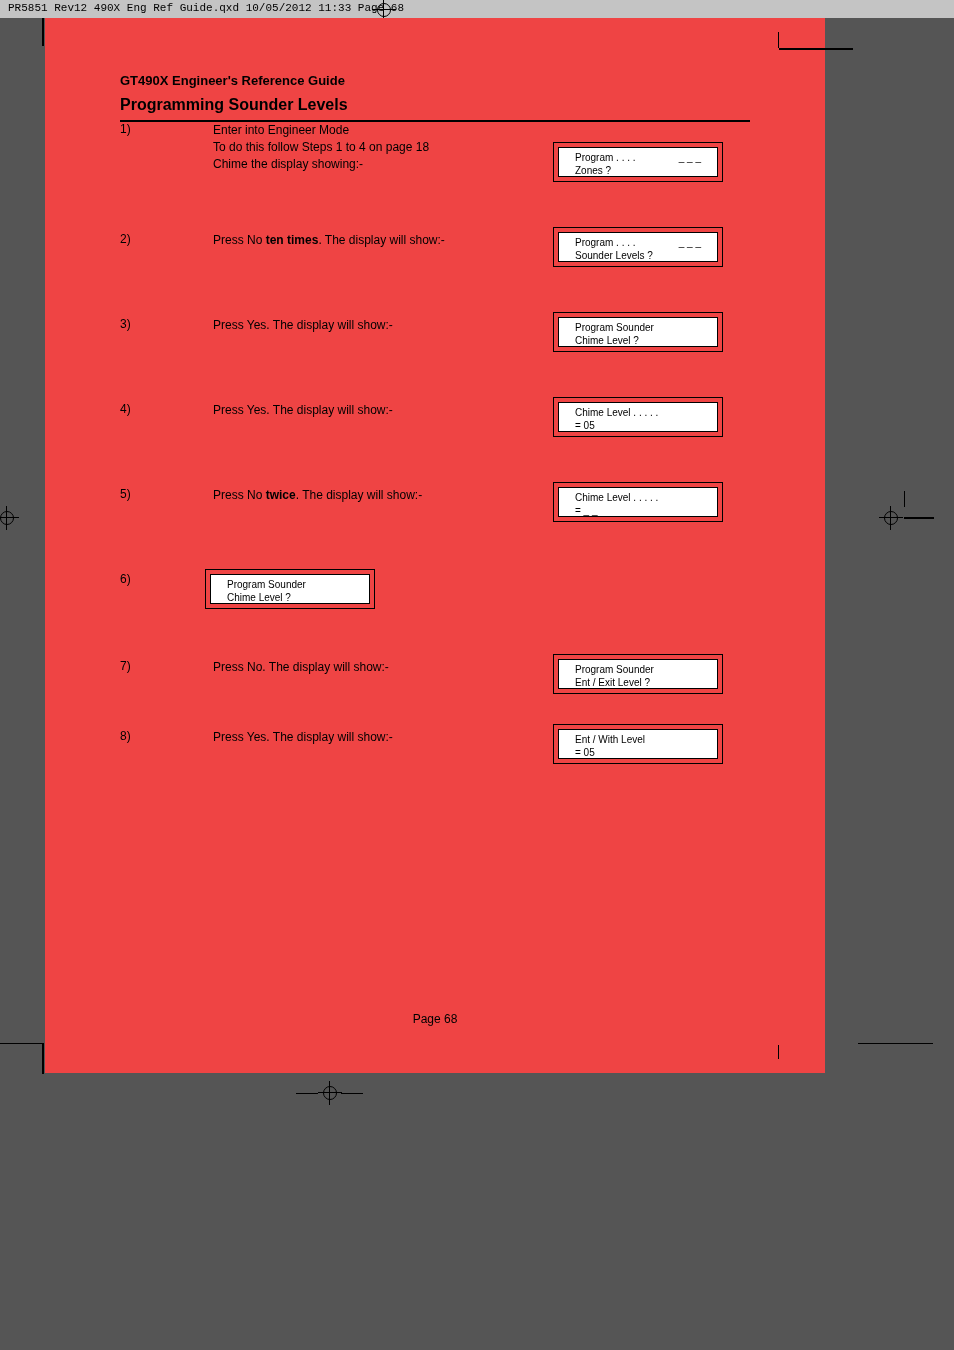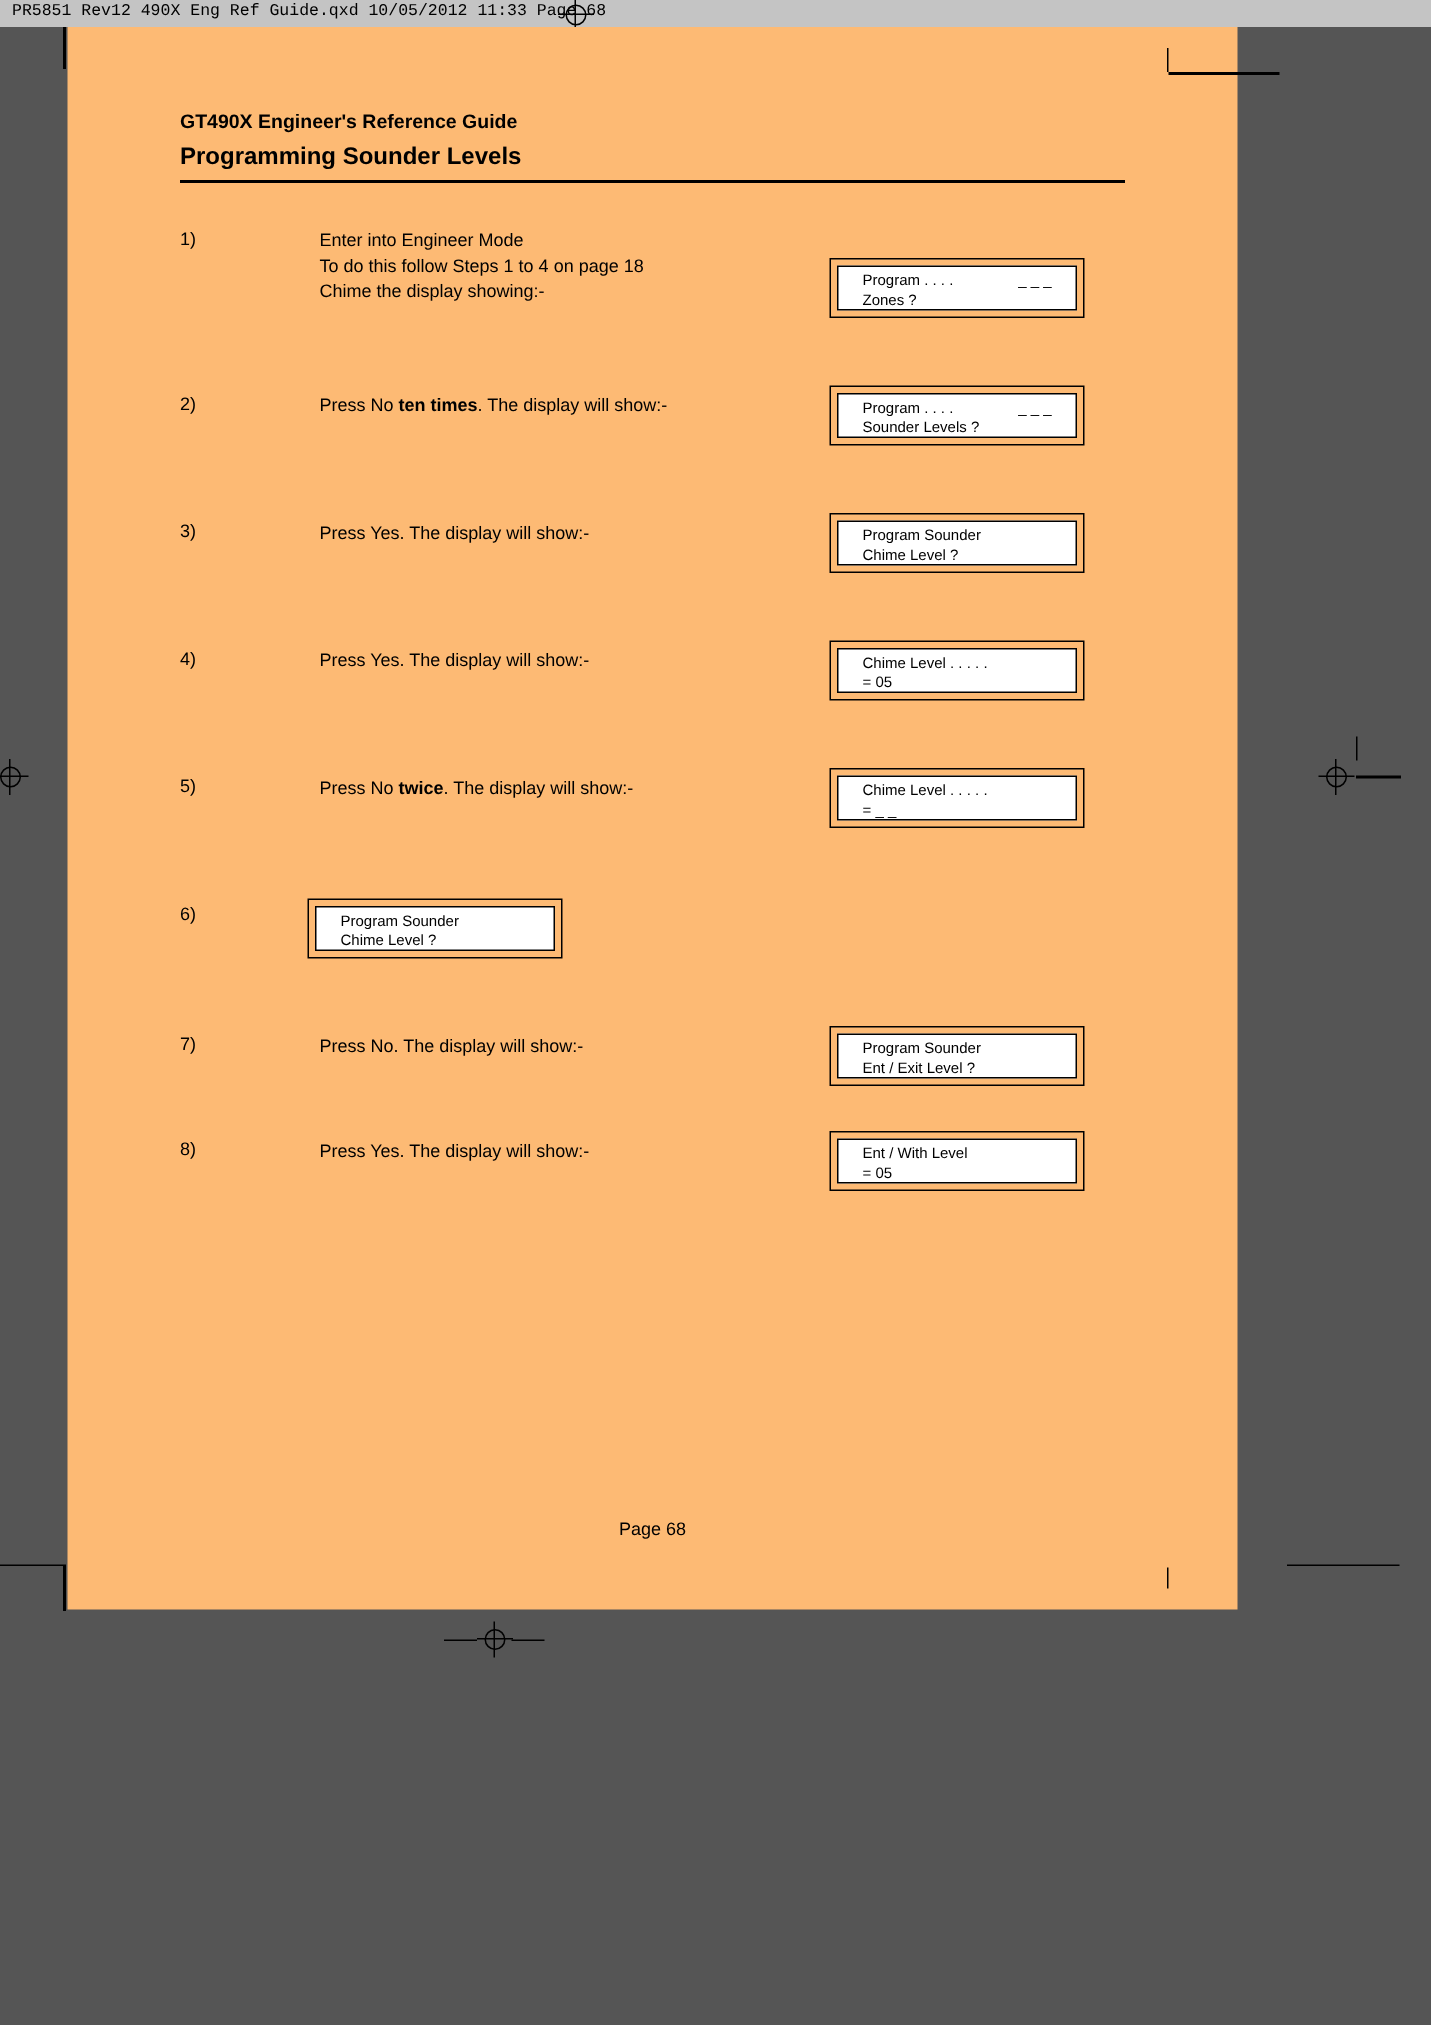--- a/index.html
+++ b/index.html
@@ -17,39 +17,38 @@
     .header-bar {
       background: #c4c4c4;
       height: 18px;
       width: 100%;
       font-family: "Courier New", monospace;
       font-size: 11px;
       padding: 2px 8px;
       position: relative;
     }
     .page {
-      background: #fdba74;
+      background: #ef4444;
       width: 780px;
       height: 1055px;
       position: absolute;
       top: 18px;
       left: 45px;
       padding: 55px 75px 40px 75px;
     }
     .guide-title {
       font-size: 13px;
       font-weight: bold;
       margin-bottom: 8px;
     }
     .section-title {
       font-size: 16px;
       font-weight: bold;
       border-bottom: 2px solid #000;
       padding-bottom: 6px;
-      margin-bottom: 30px;
     }
     .step-row {
       display: flex;
       align-items: flex-start;
       margin-bottom: 50px;
       position: relative;
     }
     .step-num {
       font-size: 12px;
       width: 55px;

